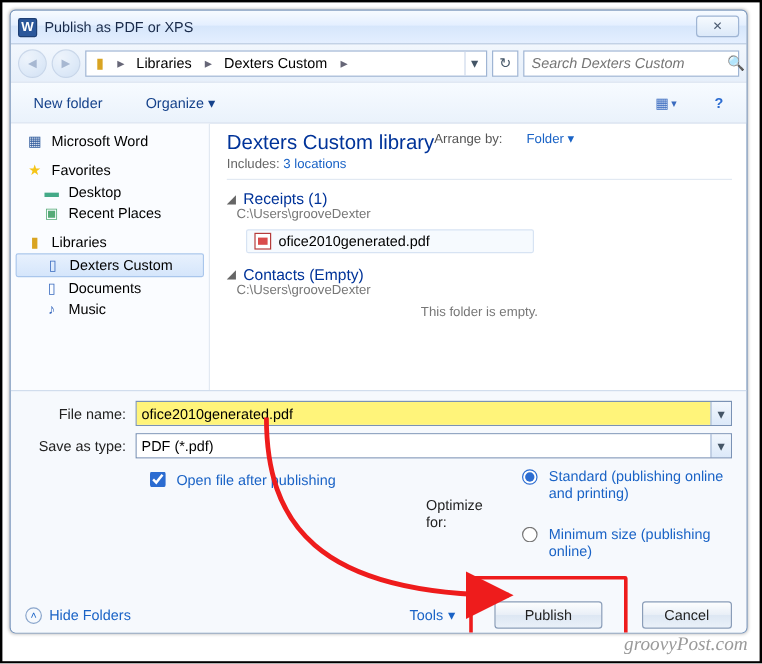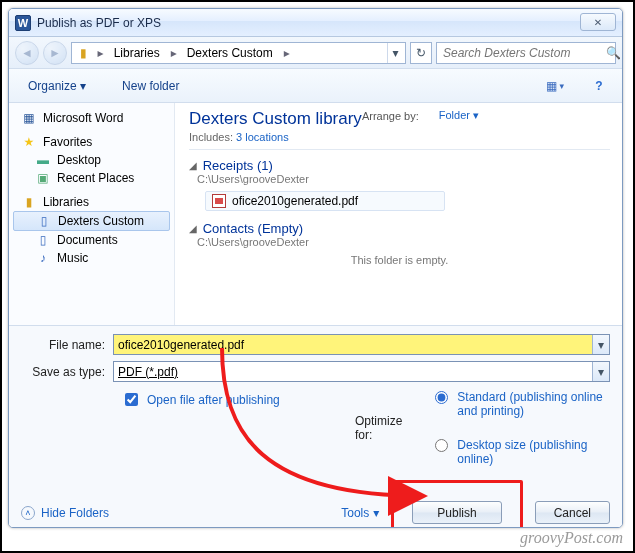--- a/index.html
+++ b/index.html
@@ -222,25 +222,25 @@
     <div class="refresh">
       <span>↻</span>
     </div>
     <div class="searchbox">
       <input placeholder="Search Dexters Custom" style="">
       <span class="mag">🔍</span>
     </div>
   </div>
 
   <div class="toolbar">
+    <div class="tbtn">New folder</div>
     <div class="tbtn">
       <span>Organize</span>
       <span> ▾</span>
     </div>
-    <div class="tbtn">New folder</div>
     <div class="spacer"></div>
     <div class="viewbtn">
       <span>▦</span>
       <span style="font-size:9px;margin-left:2px">▾</span>
     </div>
     <div class="helpbtn">
       <span style="color:#2b6cd1;font-weight:bold">?</span>
     </div>
   </div>
 
@@ -338,21 +338,21 @@
           <div class="cbtn">
             <span>▾</span>
           </div>
         </div>
       </div>
     </div>
     <div class="row">
       <div class="lbl">Save as type:</div>
       <div class="field">
         <div class="combo">
-          <input readonly="" style="background: rgb(255, 255, 255); text-decoration: underline;" value="PDF (*.pdf)">
+          <input readonly="" style="background: rgb(255, 255, 255);" value="PDF (*.pdf)">
           <div class="cbtn">
             <span>▾</span>
           </div>
         </div>
       </div>
     </div>
 
     <div class="optrow">
       <label class="chk">
         <input type="checkbox" checked="" style="">
@@ -361,21 +361,21 @@
       <div class="optright">
         <div class="optfor">
           <span>Optimize for:</span>
           <div class="radios">
             <label class="radio">
               <input type="radio" name="opt" checked="" style="">
               <span style="max-width:160px">Standard (publishing online and printing)</span>
             </label>
             <label class="radio">
               <input type="radio" name="opt" style="">
-              <span style="max-width:160px">Desktop size (publishing online)</span>
+              <span style="max-width:160px">Minimum size (publishing online)</span>
             </label>
           </div>
         </div>
       </div>
     </div>
 
     <div class="btnrow">
       <div class="hidefold">
         <span style="border:1px solid #8aa6cc;border-radius:8px;width:14px;height:14px;display:inline-flex;align-items:center;justify-content:center;font-size:9px">˄</span>
         <span>Hide Folders</span>

